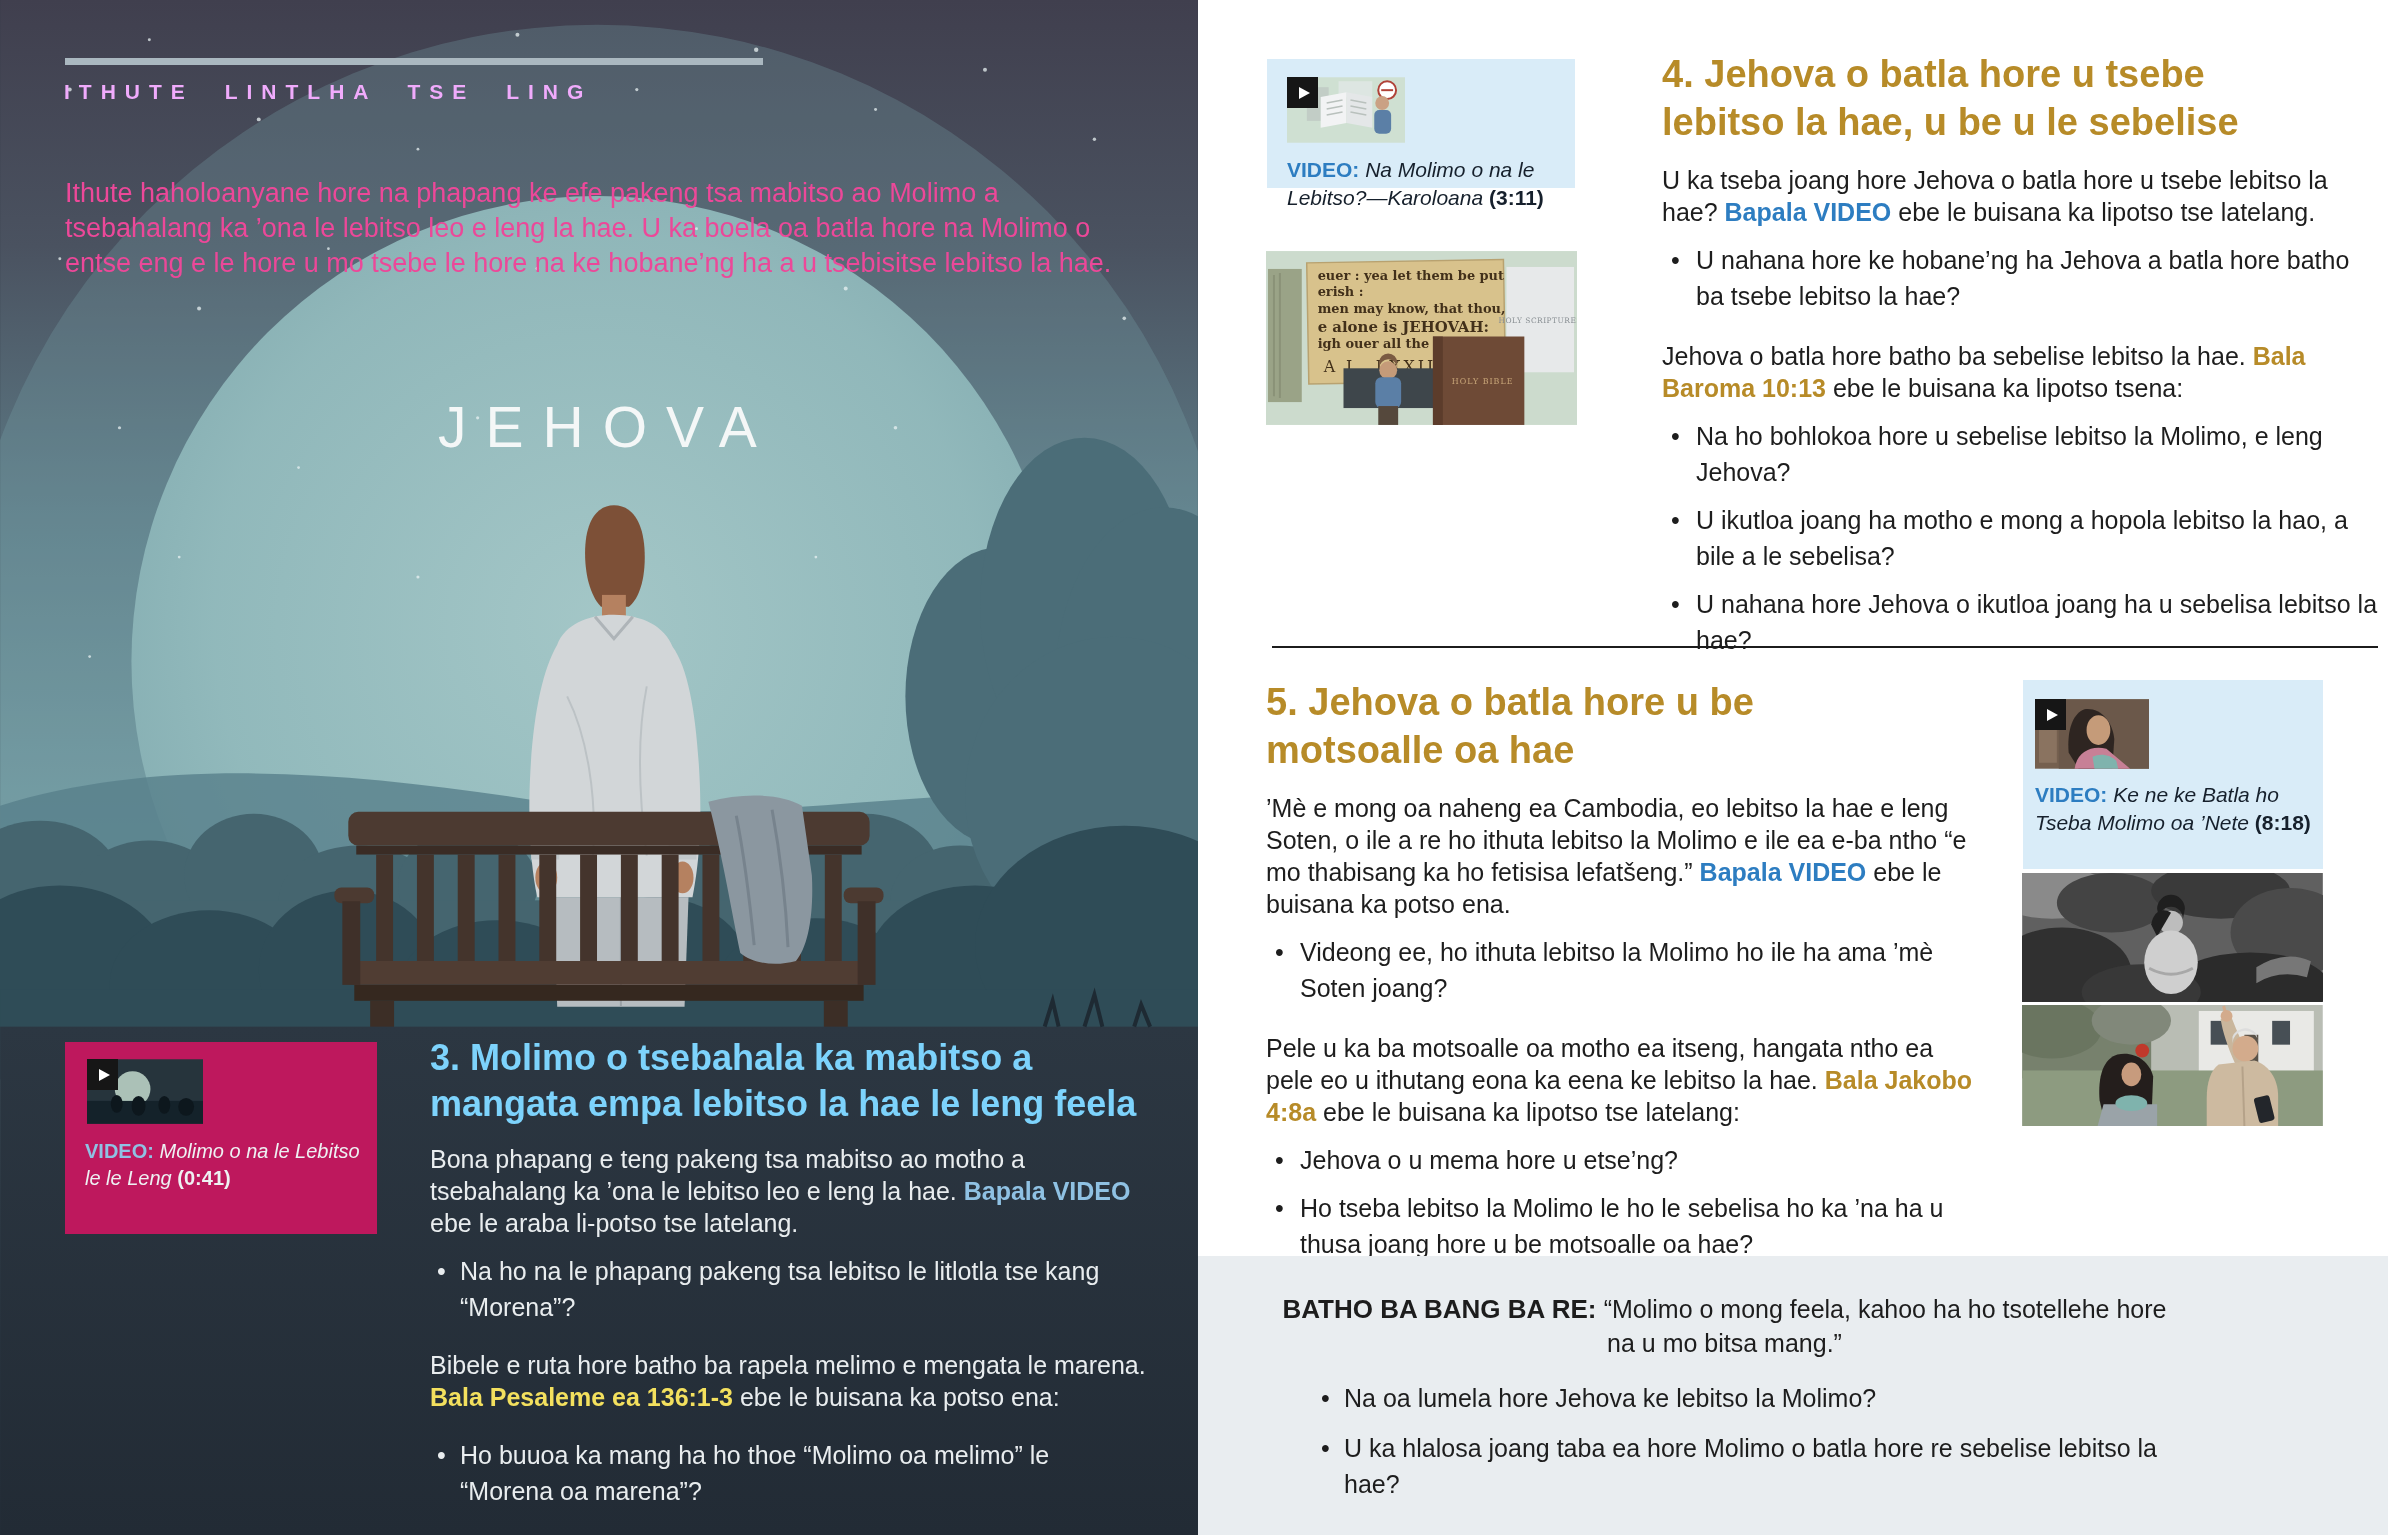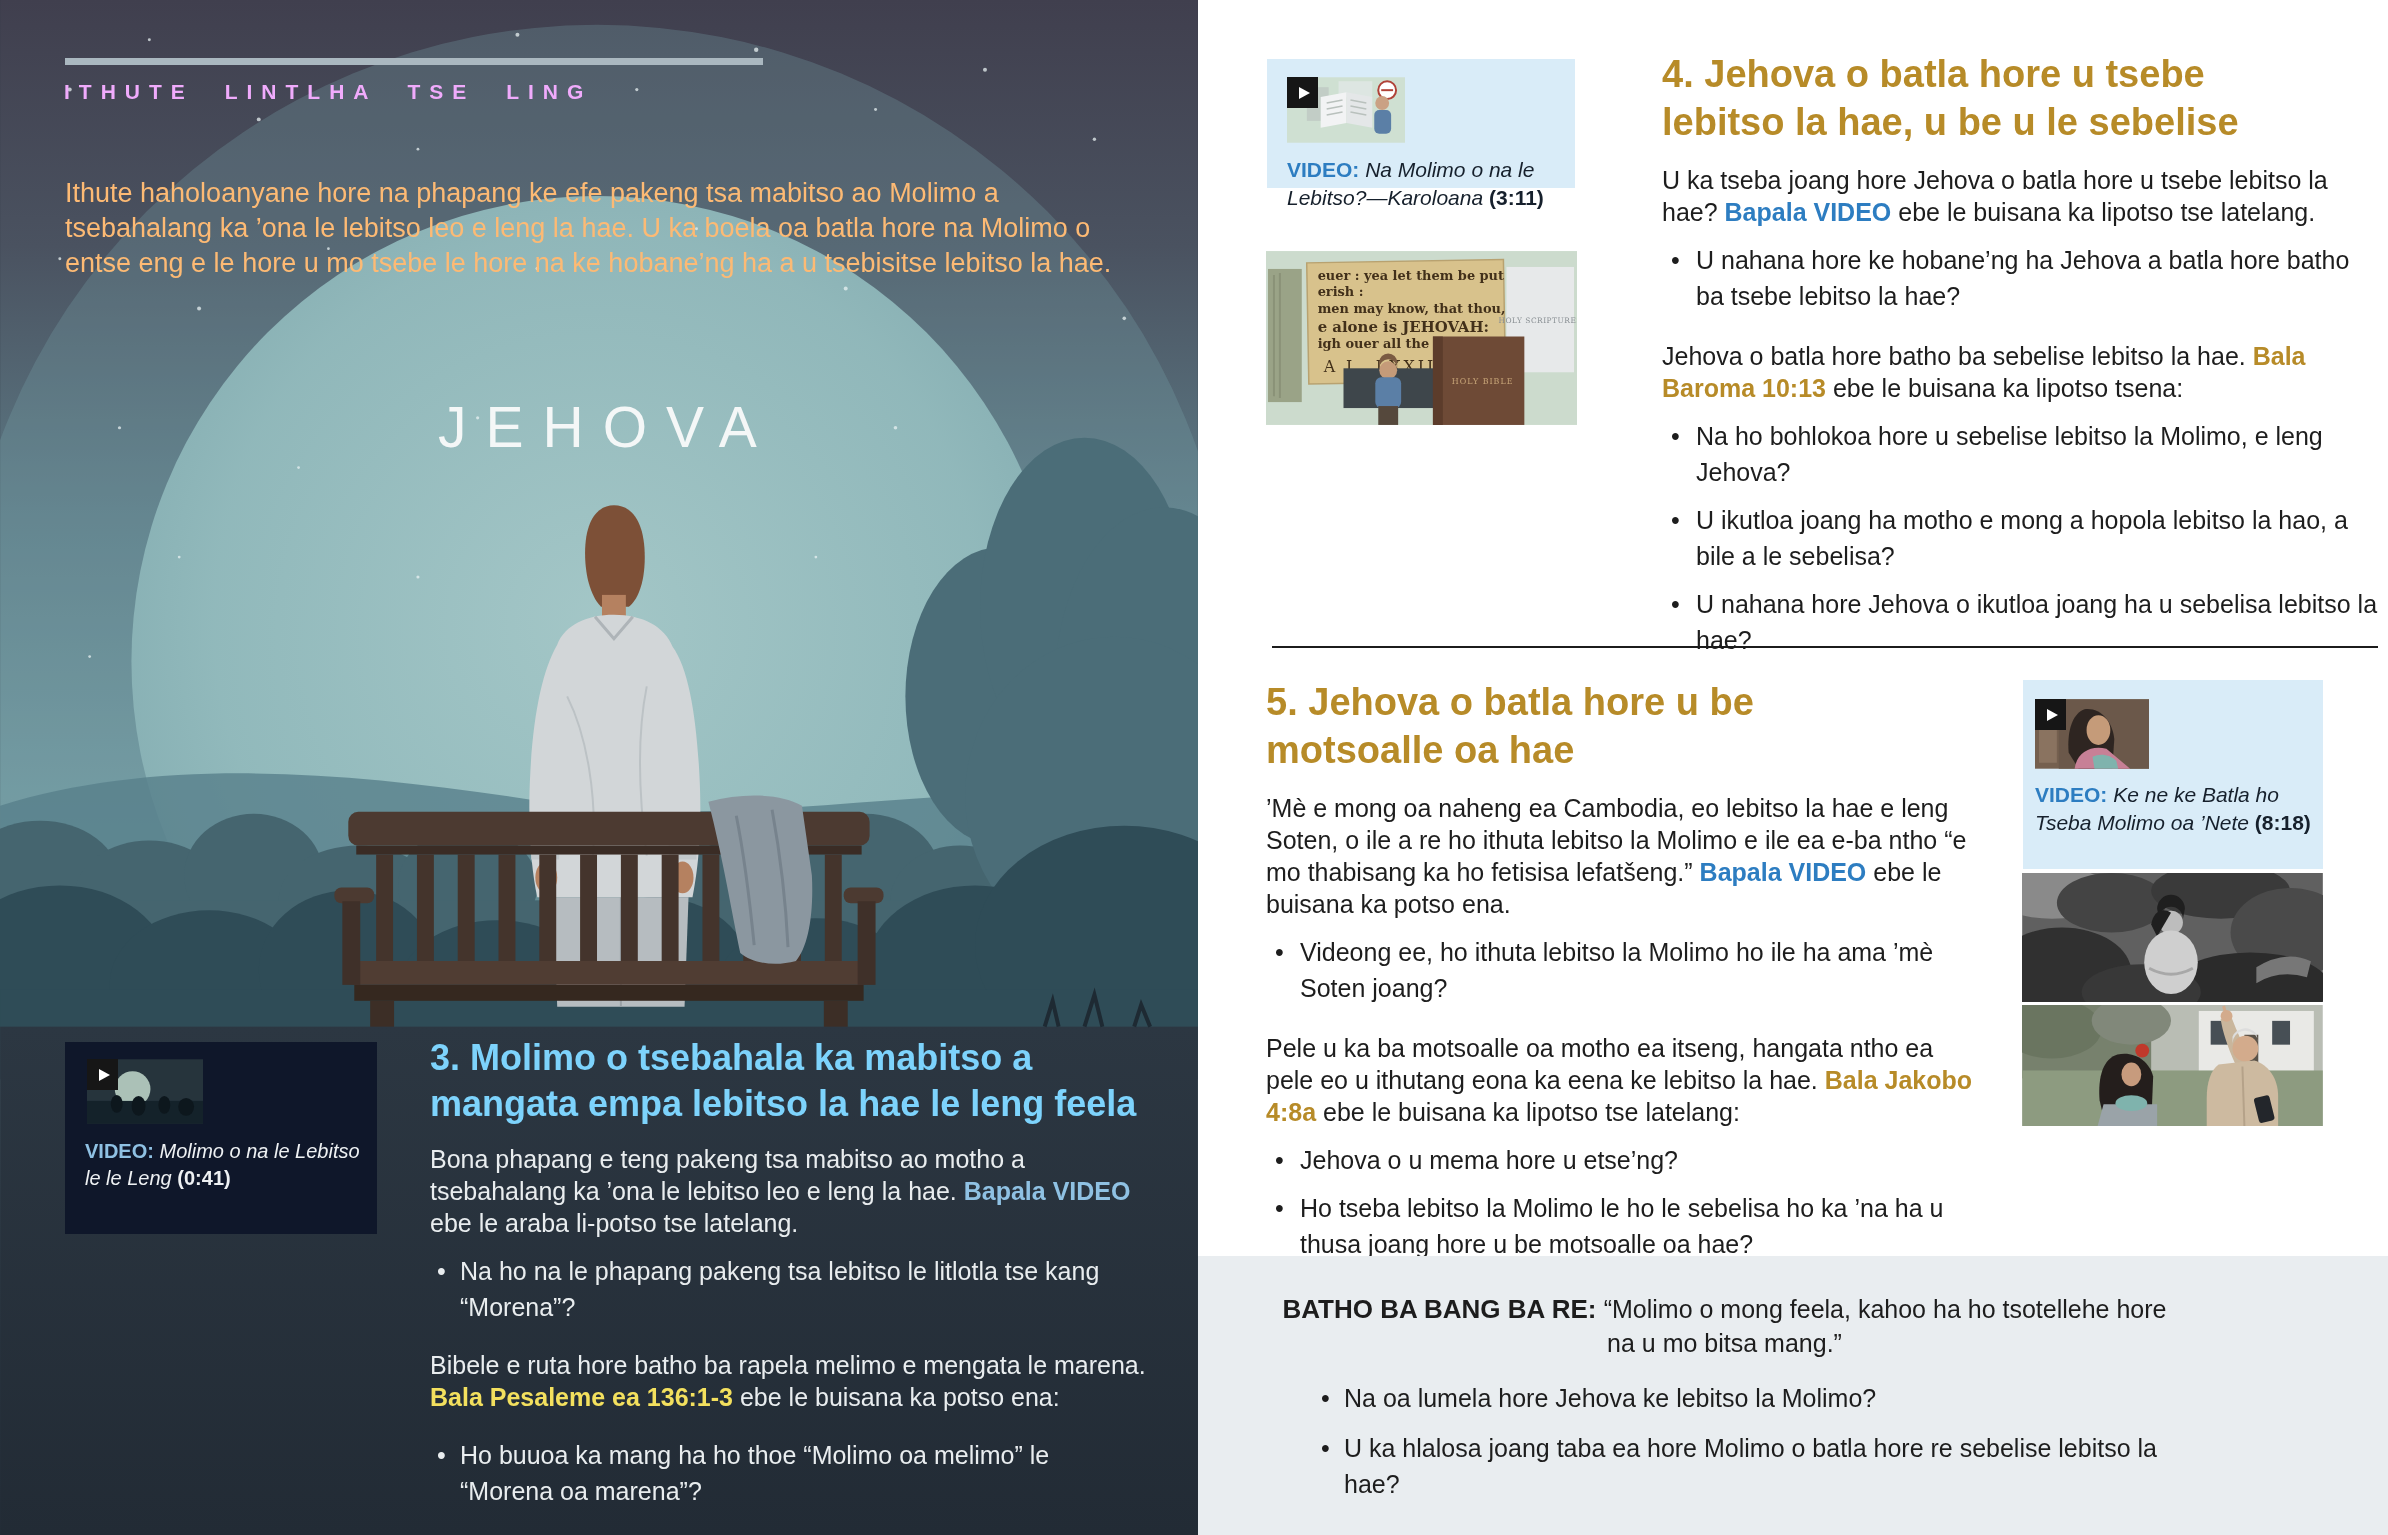--- a/index.html
+++ b/index.html
@@ -4,25 +4,25 @@
 <style>
   html,body{margin:0;padding:0;background:#ffffff;}
   .page{position:relative;width:2388px;height:1535px;overflow:hidden;
         font-family:"Liberation Sans",sans-serif;-webkit-font-smoothing:antialiased;}
   
   .left{position:absolute;left:0;top:0;width:1198px;height:1535px;background:#2b3540;overflow:hidden;}
   .illust{position:absolute;left:0;top:0;}
   .kicker-rule{position:absolute;left:65px;top:58px;width:698px;height:7px;background:#aab8c0;}
   .kicker{position:absolute;left:64px;top:80px;font-size:21px;font-weight:bold;color:#f0abfc;
           letter-spacing:9px;word-spacing:16px;}
-  .intro{position:absolute;left:65px;top:149px;width:1085px;font-size:27px;line-height:35px;color:#fdba74;}
+  .intro{position:absolute;left:65px;top:149px;width:1085px;font-size:27px;line-height:35px;color:#ec4899;}
   .jehova{position:absolute;left:438px;top:394px;font-size:57px;letter-spacing:19px;color:#f4f7f7;font-weight:400;}
   
   .vcard{position:absolute;box-sizing:border-box;}
-  .vcard.dark{left:65px;top:1042px;width:312px;height:192px;background:#0f172a;}
+  .vcard.dark{left:65px;top:1042px;width:312px;height:192px;background:#be185d;}
   .thumb{position:absolute;overflow:hidden;}
   .thumb svg{display:block;}
   .play{position:absolute;left:0;top:0;width:31px;height:31px;background:#161616;
         display:flex;align-items:center;justify-content:center;}
   .play::after{content:"";border-left:11px solid #ffffff;border-top:6px solid transparent;
         border-bottom:6px solid transparent;margin-left:3px;}
   .caption{position:absolute;font-size:21px;line-height:28px;}
   .caption .lbl{font-weight:bold;}
   .caption .ttl{font-style:italic;}
   .caption .dur{font-weight:bold;}

